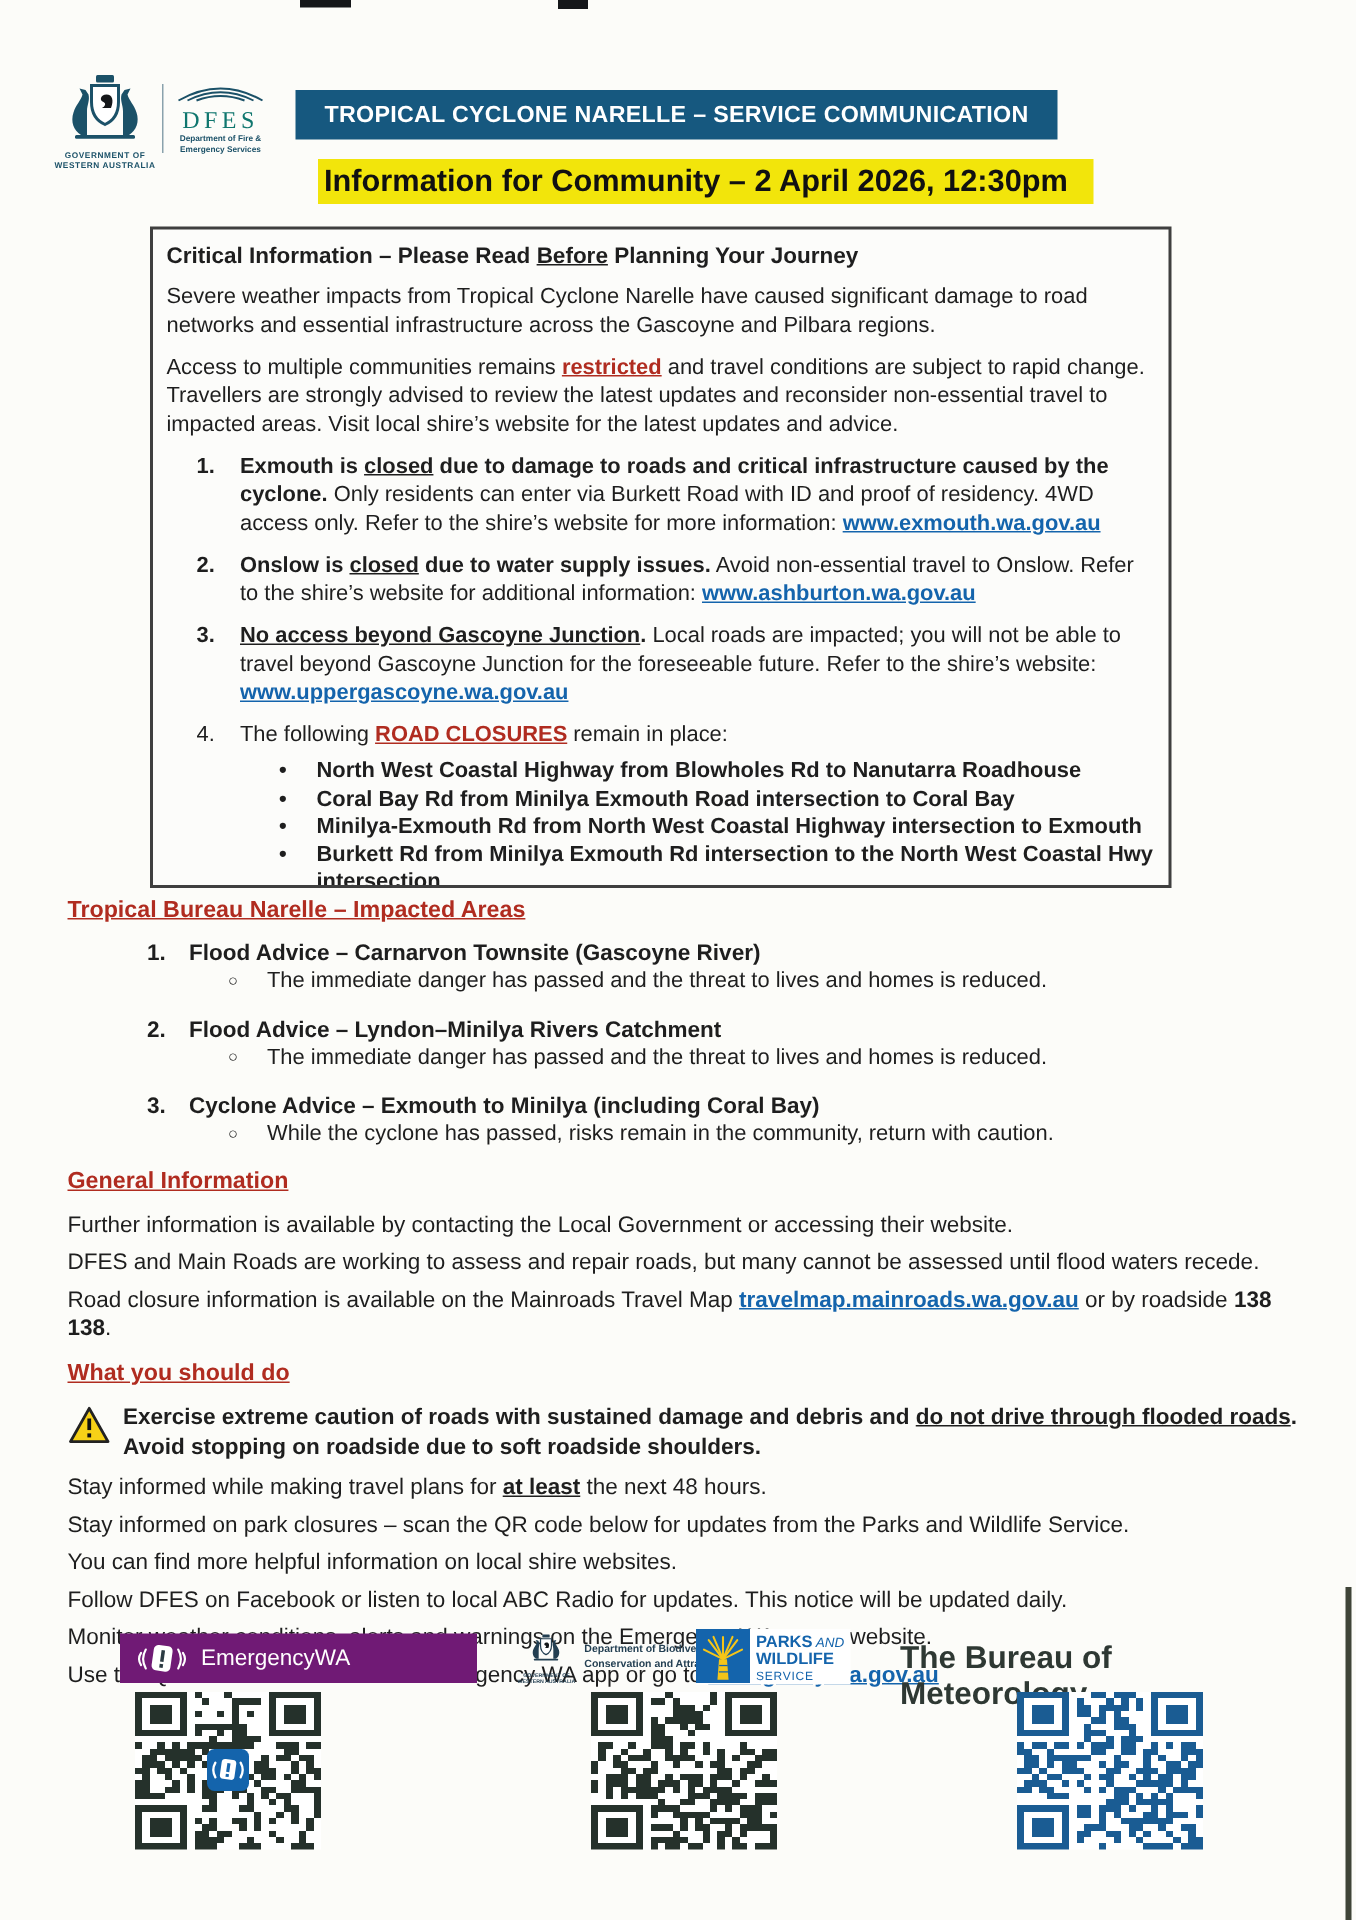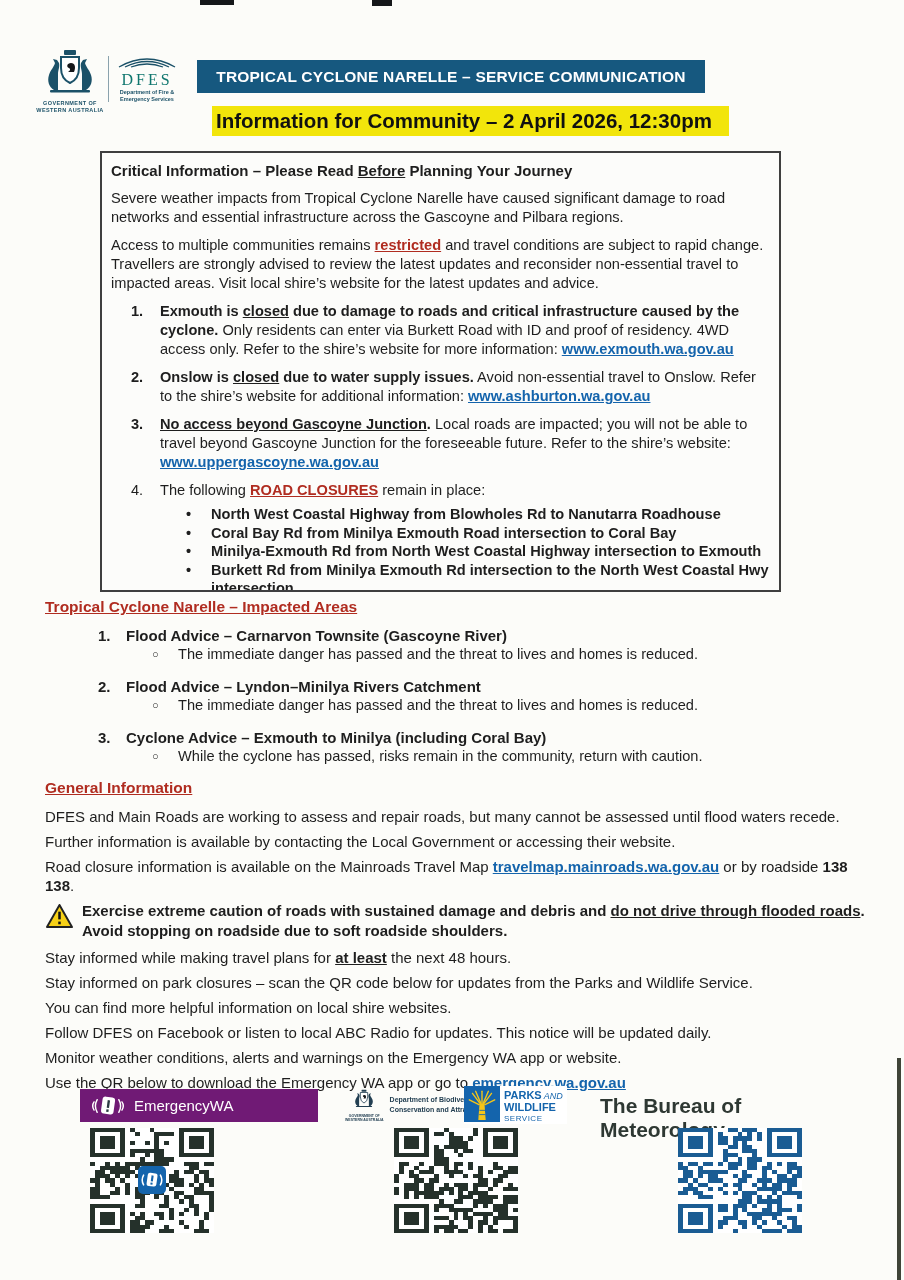--- a/index.html
+++ b/index.html
@@ -144,21 +144,21 @@
       <div>Minilya-Exmouth Rd from North West Coastal Highway intersection to Exmouth</div>
     </div>
     <div class="bullet-row">
       <span class="bdot">•</span>
       <div>Burkett Rd from Minilya Exmouth Rd intersection to the North West Coastal Hwy intersection</div>
     </div>
 
   </div>
 
   <div class="main">
-    <div class="sec-head">Tropical Cyclone Narelle – Impacted Areas</div>
+    <div class="sec-head">Tropical Bureau Narelle – Impacted Areas</div>
 
     <div class="imp-item">
       <div class="imp-head">
         <span class="imp-num">1.</span>
         <span>Flood Advice – Carnarvon Townsite (Gascoyne River)</span>
       </div>
       <div class="imp-sub">
         <span class="oicon">○</span>
         <span>The immediate danger has passed and the threat to lives and homes is reduced.</span>
       </div>
@@ -178,24 +178,25 @@
         <span class="imp-num">3.</span>
         <span>Cyclone Advice – Exmouth to Minilya (including Coral Bay)</span>
       </div>
       <div class="imp-sub">
         <span class="oicon">○</span>
         <span>While the cyclone has passed, risks remain in the community, return with caution.</span>
       </div>
     </div>
 
     <div class="sec-head mt">General Information</div>
+    <p class="para"><span>Further information is available by contacting the Local Government or accessing their website.</span></p>
     <p class="para"><span>DFES and Main Roads are working to assess and repair roads, but many cannot be assessed until flood waters recede.</span></p>
-    <p class="para"><span>Further information is available by contacting the Local Government or accessing their website.</span></p>
     <p class="para"><span>Road closure information is available on the Mainroads Travel Map </span><span class="link">travelmap.mainroads.wa.gov.au</span><span> or by roadside </span><span class="b">138 138</span><span>.</span></p>
 
+    <div class="sec-head" style="margin-top:12px;">What you should do</div>
 
     <div class="warn">
       <span class="warn-icon">
         <svg width="29" height="26" viewBox="0 0 30 27">
           <path d="M15 2 L28 25 H2 Z" fill="#f7d117" stroke="#222" stroke-width="2" stroke-linejoin="round"></path>
           <rect x="13.7" y="9" width="2.6" height="8" fill="#111"></rect>
           <rect x="13.7" y="19.3" width="2.6" height="2.8" fill="#111"></rect>
         </svg>
       </span>
       <div class="warn-text"><span class="b">Exercise extreme caution of roads with sustained damage and debris and </span><span class="b u">do not drive through flooded roads</span><span class="b">. </span><span class="b">Avoid stopping on roadside due to soft roadside shoulders.</span></div>

